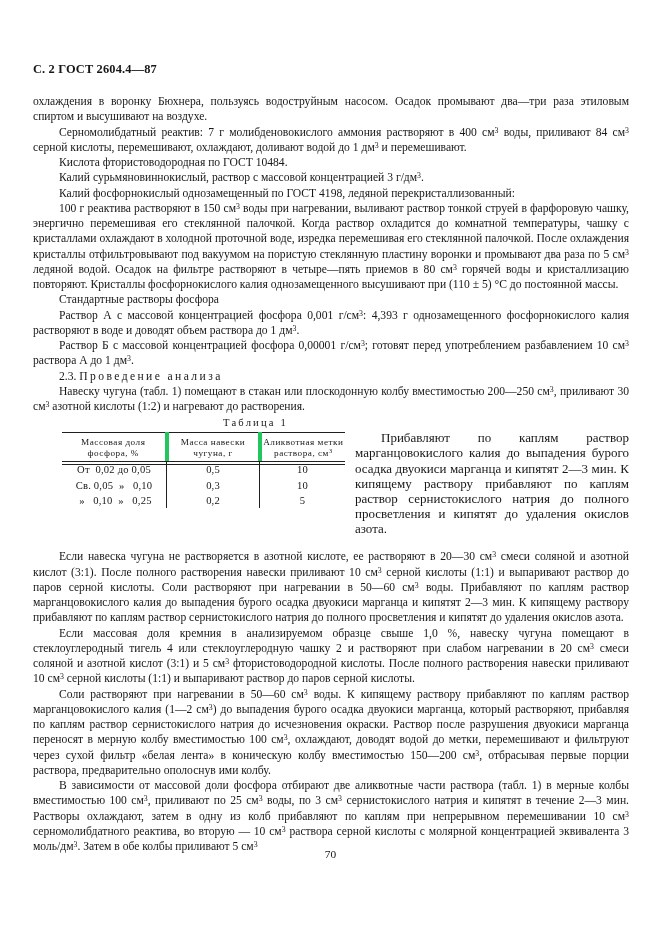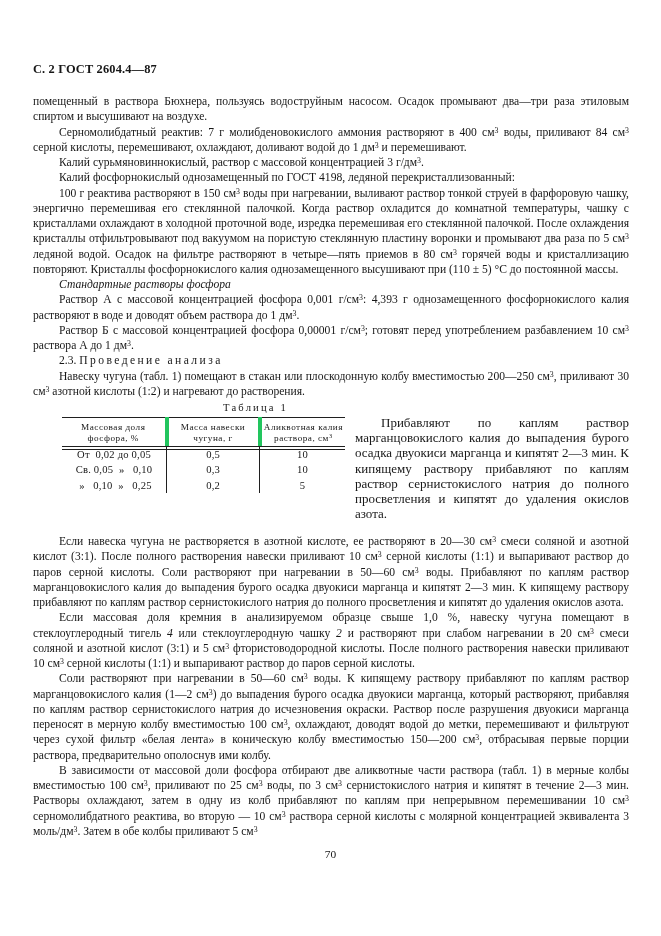--- a/index.html
+++ b/index.html
@@ -40,21 +40,21 @@
     text-align: justify;
     text-justify: inter-word;
   }
   p {
     margin: 0;
     text-indent: 26px;
     text-align: justify;
     hyphens: manual;
   }
   p.noind { text-indent: 0; }
-  .ital { font-style: italic; }
+  .ital { }
   .spaced {
     letter-spacing: 2.4px;
   }
   sup {
     font-size: 0.68em;
     vertical-align: 0.42em;
     line-height: 0;
   }
   
   .tablewrap {
@@ -141,24 +141,25 @@
 </style>
 </head>
 <body>
 
 <div class="page">
 
   <div class="header">С. 2 ГОСТ 2604.4—87</div>
 
   <div class="content">
 
-    <p class="noind"><span>помещенный в раствора Бюхнера, пользуясь водоструйным насосом. Осадок промывают два—три раза этиловым спиртом и высушивают на воздухе.</span></p>
+    <p class="noind"><span>охлаждения в воронку Бюхнера, пользуясь водоструйным насосом. Осадок промывают два—три раза этиловым спиртом и высушивают на воздухе.</span></p>
 
     <p><span>Серномолибдатный реактив: 7 г молибденовокислого аммония растворяют в 400 см</span><sup>3</sup><span> воды, приливают 84 см</span><sup>3</sup><span> серной кислоты, перемешивают, охлаждают, доливают водой до 1 дм</span><sup>3</sup><span> и перемешивают.</span></p>
 
+    <p><span>Кислота фтористоводородная по ГОСТ 10484.</span></p>
 
 
     <p><span>Калий сурьмяновиннокислый, раствор с массовой концентрацией 3 г/дм</span><sup>3</sup><span>.</span></p>
 
     <p><span>Калий фосфорнокислый однозамещенный по ГОСТ 4198, ледяной перекристаллизованный:</span></p>
 
     <p><span>100 г реактива растворяют в 150 см</span><sup>3</sup><span> воды при нагревании, выливают раствор тонкой струей в фарфоровую чашку, энергично перемешивая его стеклянной палочкой. Когда раствор охладится до комнатной температуры, чашку с кристаллами охлаждают в холодной проточной воде, изредка перемешивая его стеклянной палочкой. После охлаждения кристаллы отфильтровывают под вакуумом на пористую стеклянную пластину воронки и промывают два раза по 5 см</span><sup>3</sup><span> ледяной водой. Осадок на фильтре растворяют в четыре—пять приемов в 80 см</span><sup>3</sup><span> горячей воды и кристаллизацию повторяют. Кристаллы фосфорнокислого калия однозамещенного высушивают при (110 ± 5) °С до постоянной массы.</span></p>
 
     <p class="ital"><span>Стандартные растворы фосфора</span></p>
 
@@ -179,21 +180,21 @@
           <tr>
             <th>
               <span class="cell-lbl">Массовая  доля</span><br>
               <span class="cell-lbl">фосфора,  %</span>
             </th>
             <th>
               <span class="cell-lbl">Масса навески</span><br>
               <span class="cell-lbl">чугуна,  г</span>
             </th>
             <th>
-              <span class="cell-lbl">Аликвотная калия</span><br>
+              <span class="cell-lbl">Аликвотная метки</span><br>
               <span class="cell-lbl"><span>раствора, см</span><sup>3</sup></span>
             </th>
           </tr>
         </thead>
         <tbody>
           <tr>
             <td class="c1"><span class="rowlabel">От  0,02 до 0,05</span></td>
             <td class="c2">0,5</td>
             <td class="c3">10</td>
           </tr>

